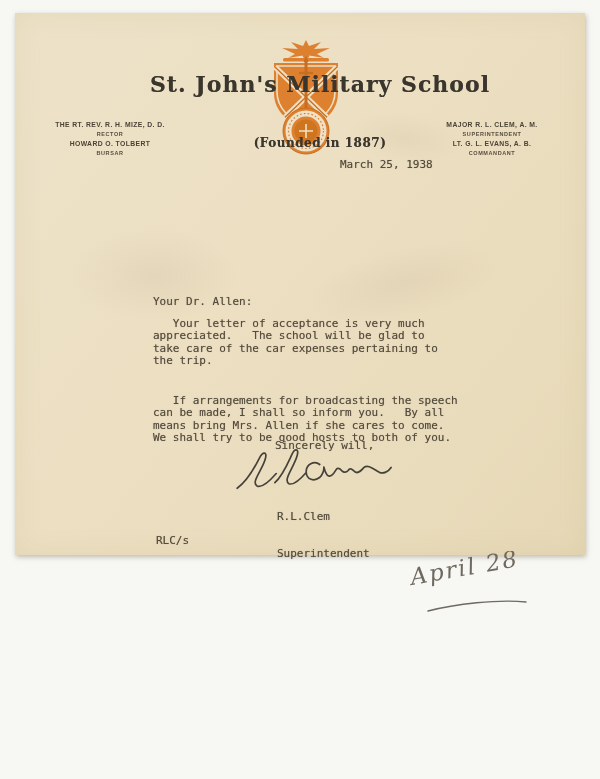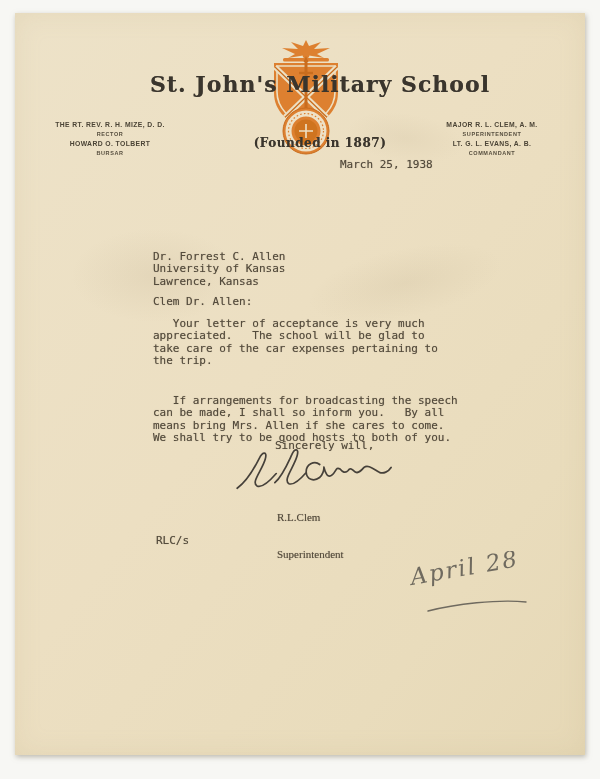--- a/index.html
+++ b/index.html
@@ -5,21 +5,21 @@
   html,body{margin:0;padding:0;}
   body{
     width:600px;height:779px;
     background:#f7f7f4;
     overflow:hidden;
     font-family:"Liberation Sans", sans-serif;
     position:relative;
   }
   .stage{position:absolute;inset:0;}
   .paper{
-    position:absolute;left:15px;top:13px;width:570px;height:742px;
+    position:absolute;left:15px;top:13px;width:570px;height:542px;
     background:linear-gradient(128deg,#ede2c8 0%,#ecdfc2 45%,#e9dcbc 78%,#e6d8b6 100%);
     box-shadow:1px 2px 5px rgba(140,135,118,0.55), inset 0 0 26px rgba(190,170,130,0.18);
   }
   .stain{position:absolute;pointer-events:none;}
   .stain1{left:55px;top:215px;width:170px;height:95px;
     background:radial-gradient(ellipse at center,rgba(150,128,92,0.10),rgba(150,128,92,0) 70%);}
   .stain2{left:290px;top:235px;width:200px;height:70px;transform:rotate(-12deg);
     background:radial-gradient(ellipse at center,rgba(145,125,90,0.09),rgba(145,125,90,0) 70%);}
   .stain3{left:330px;top:100px;width:120px;height:50px;transform:rotate(8deg);
     background:radial-gradient(ellipse at center,rgba(150,130,95,0.08),rgba(150,130,95,0) 70%);}
@@ -52,21 +52,21 @@
     font-size:11px;line-height:12.4px;color:#544b3c;
     white-space:pre;
     text-shadow:0 0 0.7px rgba(84,75,60,0.55);
   }
   .date{left:325px;top:146px;}
   .recipient{left:138px;top:238px;}
   .salutation{left:138px;top:283px;}
   .para1{left:138px;top:305px;}
   .para2{left:138px;top:382px;}
   .closing{left:260px;top:427px;}
-  .signed{left:262px;top:473px;font-family:Liberation Serif, serif;}
+  .signed{left:262px;top:473px;}
   .initials{left:141px;top:494px;margin-top:28px;}
 
   .signature{position:absolute;left:215px;top:432px;width:165px;height:48px;
     transform:rotate(-4deg);}
   .pencil{position:absolute;left:385px;top:538px;width:155px;height:75px;}
   .pencil text{
     font-family:"DejaVu Serif", serif;font-style:italic;
     font-size:23px;letter-spacing:2px;fill:#6f6a5f;
   }
 </style>
@@ -123,24 +123,21 @@
     </div>
 
     <div class="officers right">
       <div class="off-name">MAJOR R. L. CLEM, A. M.</div>
       <div class="off-title">SUPERINTENDENT</div>
       <div class="off-name">LT. G. L. EVANS, A. B.</div>
       <div class="off-title">COMMANDANT</div>
     </div>
 
     <div class="tw date">March 25, 1938</div>
-    <div class="tw recipient">Dr. Forrest C. Allen
-University of Kansas
-Lawrence, Kansas</div>
-    <div class="tw salutation">Clem Dr. Allen:</div>
+    <div class="tw salutation">Your Dr. Allen:</div>
     <div class="tw para1">   Your letter of acceptance is very much
 appreciated.   The school will be glad to
 take care of the car expenses pertaining to
 the trip.</div>
     <div class="tw para2">   If arrangements for broadcasting the speech
 can be made, I shall so inform you.   By all
 means bring Mrs. Allen if she cares to come.
 We shall try to be good hosts to both of you.</div>
     <div class="tw closing">Sincerely will,</div>
 

